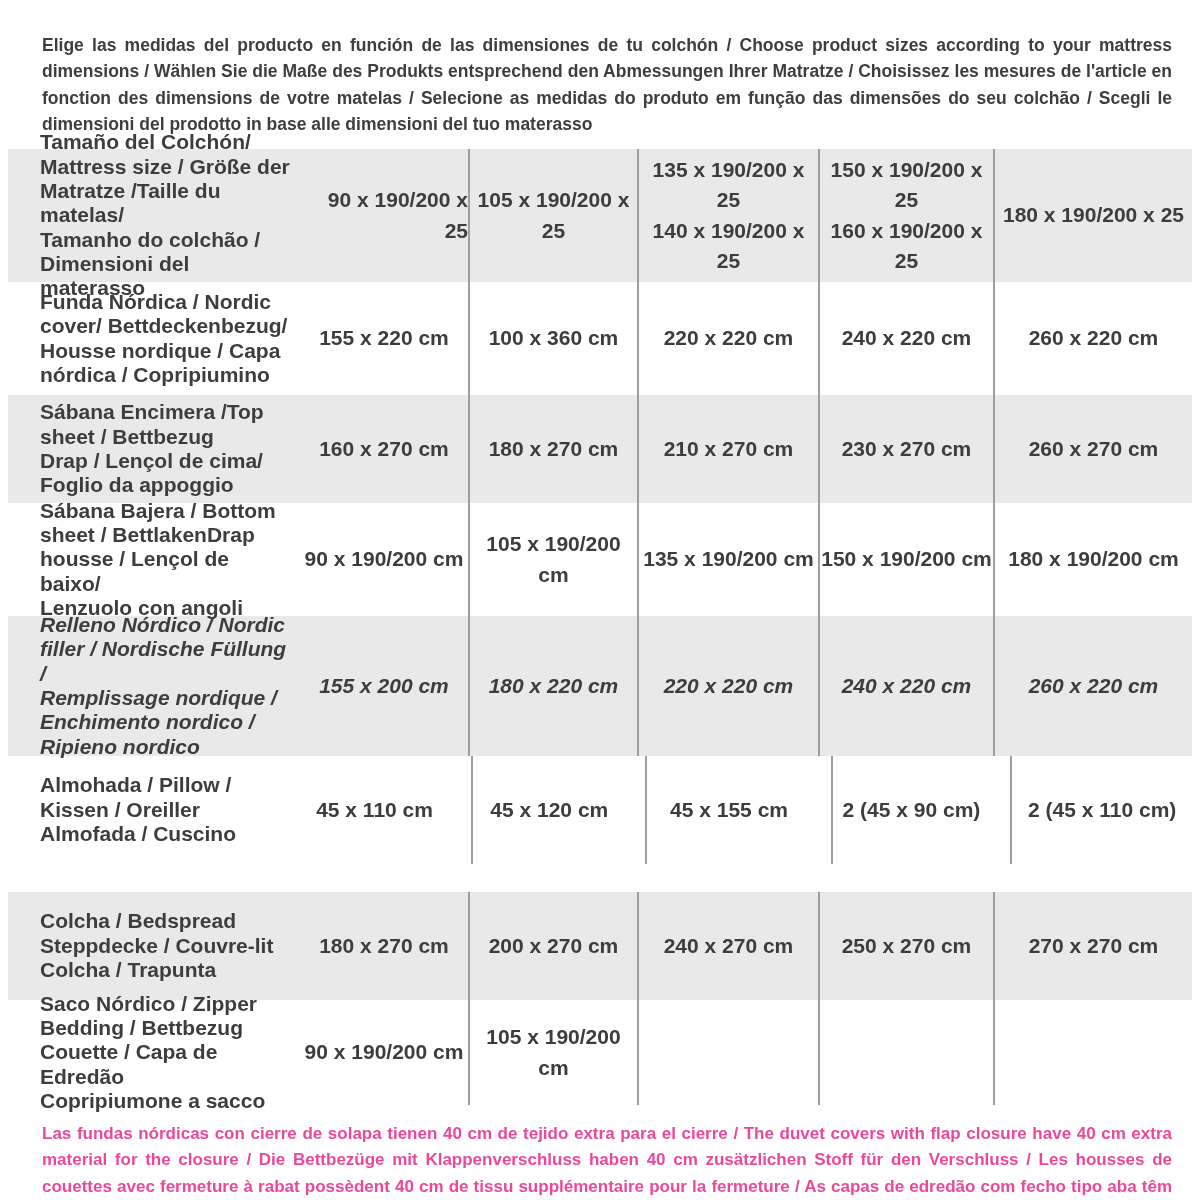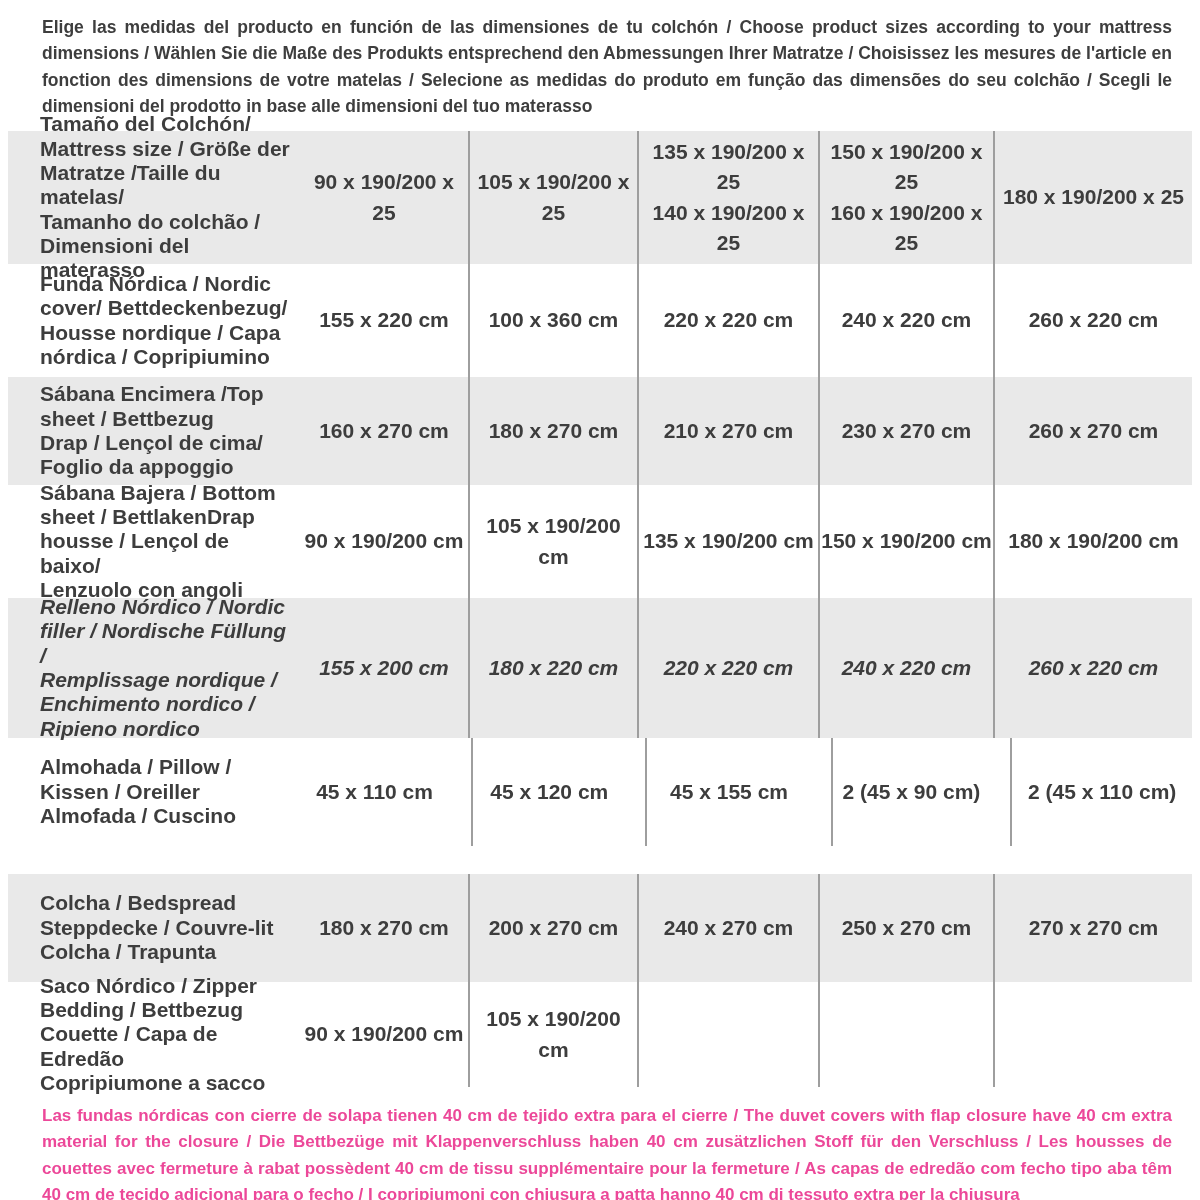--- a/index.html
+++ b/index.html
@@ -12,21 +12,21 @@
     color: #3d3d3d;
     -webkit-font-smoothing: antialiased;
   }
   .page {
     position: relative;
     width: 1200px;
     height: 1200px;
     overflow: hidden;
   }
   .intro {
-    margin: 14px 28px 0 42px;
+    margin: 32px 28px 0 42px;
     font-size: 17.5px;
     font-weight: 700;
     line-height: 1.5;
     color: #3e3e3e;
     text-align: justify;
   }
   .size-table {
     margin: 12px 8px 0 8px;
     width: 1184px;
   }
@@ -52,21 +52,21 @@
     width: 292px;
     padding-left: 32px;
     padding-right: 10px;
     text-align: left;
   }
   .cell.val {
     text-align: center;
     align-items: center;
     line-height: 1.45;
   }
-  .cell.v1 { width: 168px; }
+  .cell.v1 { width: 168px; text-align: right; }
   .cell.v2 { width: 169px; }
   .cell.v3 { width: 181px; }
   .cell.v4 { width: 175px; }
   .cell.v5 { width: 199px; }
   .cell.v2, .cell.v3, .cell.v4, .cell.v5 {
     border-left: 2px solid #9e9e9e;
   }
   
   .r-header   { height: 133px; }
   .r-funda    { height: 113px; }

